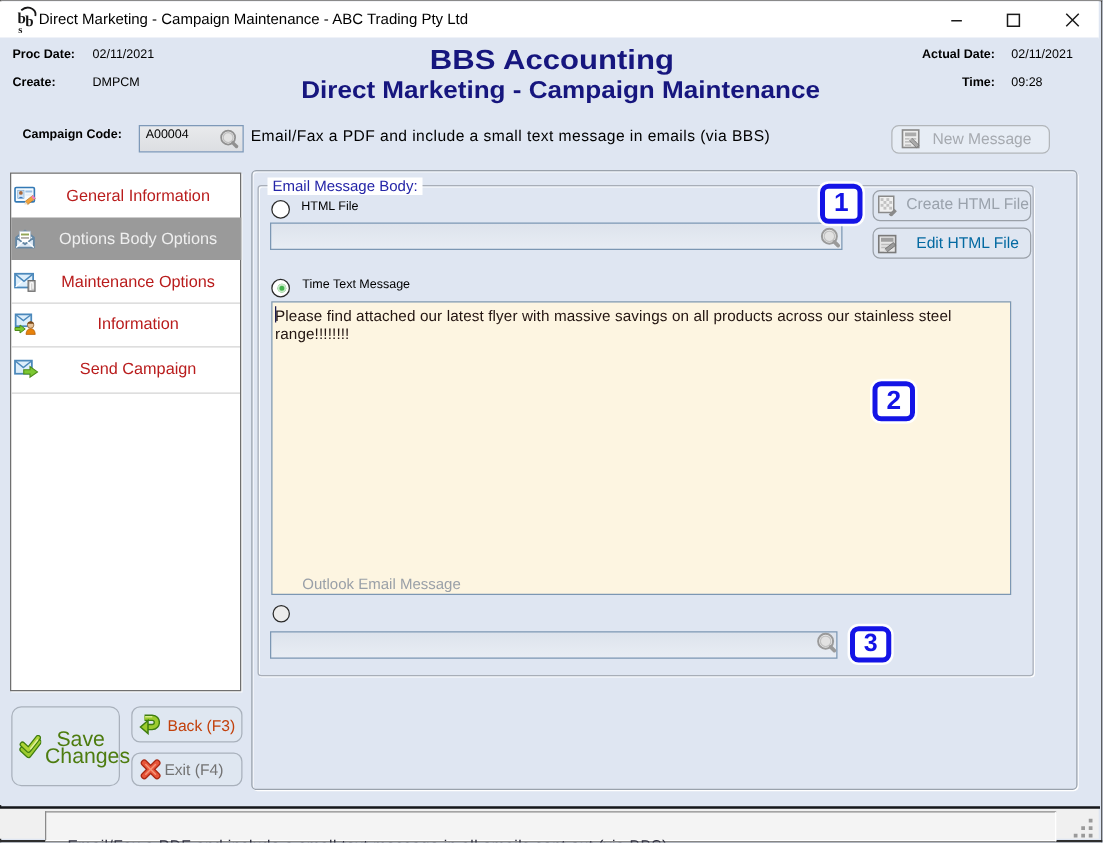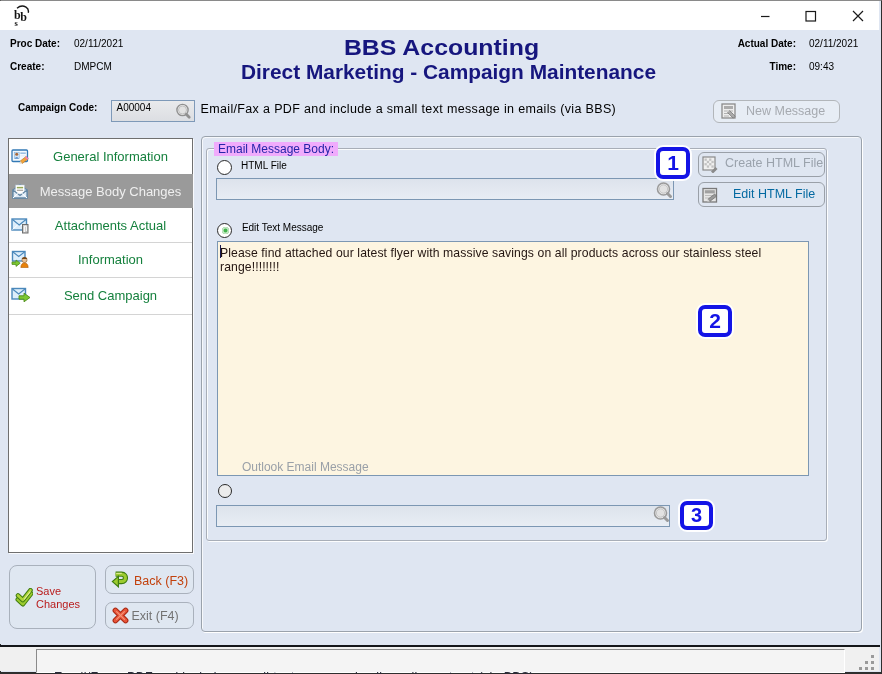--- a/index.html
+++ b/index.html
@@ -16,56 +16,57 @@
   .b { font-weight:bold; }
   .t12 { font-size:10px; color:#000; white-space:nowrap; }
   #statusbar { position:absolute; left:0; top:646px; width:879px; height:25px; background:#f0f0f0; }
   #statusline { position:absolute; left:0; top:644.5px; width:880px; height:2px; background:#14161a; }
   .anno { border:4px solid #1414e6; border-radius:7px; background:#ffffff;
           box-shadow:0 0 0 2px rgba(255,255,255,.95);
           color:#1414e6; font-weight:bold; font-size:21px; text-align:center; line-height:24px; }
   .btn { background:#dfe7f1; border:1px solid #a9b1bc; }
   .mrow { position:absolute; left:9px; width:183px; height:34px; }
   .mrow .txt { position:absolute; left:28px; right:8px; top:50%; transform:translateY(-50%);
-               text-align:center; font-size:13px; color:#15803d; }
+               text-align:center; font-size:13px; color:#b91c1c; }
   .mrow svg { position:absolute; left:2px; top:50%; transform:translateY(-50%); }
   .mdiv { position:absolute; left:9px; width:183px; height:1px; background:#d4d4d4; }
 </style>
 </head>
 <body>
 <div id="win"></div>
 
 <div id="titlebar">
   <svg class="abs" style="left:14px;top:4px" width="18" height="22" viewBox="0 0 18 22">
   <text x="0" y="13.5" font-family="Liberation Serif" font-weight="bold" font-size="12" fill="#141414">b</text>
   <text x="6.2" y="15.5" font-family="Liberation Serif" font-weight="bold" font-size="12" fill="#141414">b</text>
   <text x="0.5" y="21" font-family="Liberation Serif" font-weight="bold" font-size="8.5" fill="#141414">s</text>
   <path d="M3 3.2 Q7.5 -0.6 12 2.2 Q15.2 4.2 14.2 7.8" fill="none" stroke="#161616" stroke-width="1.4"></path>
 </svg>
+  <div id="title-text">Direct Marketing - Campaign Maintenance - ABC Trading Pty Ltd</div>
 
   <svg class="capbtn" style="left:742px" width="45" height="30" viewBox="0 0 45 30">
       <path d="M19 15.5 H27.5" stroke="#1a1a1a" stroke-width="1.2" fill="none"></path>
     </svg>
   <svg class="capbtn" style="left:788px" width="45" height="30" viewBox="0 0 45 30">
       <rect x="18" y="10.5" width="9.5" height="9.5" stroke="#1a1a1a" stroke-width="1.2" fill="none"></rect>
     </svg>
   <svg class="capbtn" style="left:835px" width="45" height="30" viewBox="0 0 45 30">
       <path d="M18 10 L28 20 M28 10 L18 20" stroke="#1a1a1a" stroke-width="1.2" fill="none"></path>
     </svg>
 </div>
 
 <div id="content"></div>
 <div class="abs t12 b" style="left:10px;top:38px">Proc Date:</div>
 <div class="abs t12" style="left:74px;top:38px">02/11/2021</div>
 <div class="abs t12 b" style="left:10px;top:61px">Create:</div>
 <div class="abs t12" style="left:74px;top:61px">DMPCM</div>
 <div class="abs t12 b" style="right:86px;top:38px">Actual Date:</div>
 <div class="abs t12" style="left:809px;top:38px">02/11/2021</div>
 <div class="abs t12 b" style="right:86px;top:61px">Time:</div>
-<div class="abs t12" style="left:809px;top:61px">09:43</div>
+<div class="abs t12" style="left:809px;top:61px">09:28</div>
 <div class="abs b" style="left:0;top:35px;width:883px;text-align:center;font-size:22px;color:#16167e;transform:scaleX(1.13)">BBS Accounting</div>
 <div class="abs b" style="left:7px;top:60.5px;width:883px;text-align:center;font-size:19.5px;color:#16167e;transform:scaleX(1.07)">Direct Marketing - Campaign Maintenance</div>
 
 <div class="abs t12 b" style="left:18px;top:101.5px">Campaign Code:</div>
 <div class="abs" style="left:111px;top:100px;width:84px;height:22px;border:1px solid #7e99b8;background:linear-gradient(#e9eaec,#dcdee2);"></div>
 <div class="abs t12" style="left:116.5px;top:101.5px">A00004</div>
 <div class="abs" style="left:200.5px;top:101.5px;font-size:12.5px;letter-spacing:0.35px;color:#000;white-space:nowrap">Email/Fax a PDF and include a small text message in emails (via BBS)</div>
 
 <div class="abs" style="left:713px;top:100px;width:127px;height:23px;border:1px solid #b2b6ba;border-radius:6px;background:#e7edf5;"></div>
 <div class="abs" style="left:746px;top:103.5px;font-size:12.5px;color:#a6aab0">New Message</div>
@@ -90,31 +91,31 @@
 <div class="abs" style="left:9px;top:173.8px;width:183.5px;height:33.8px;background:#9a9a9a"></div>
 <div class="mrow" style="top:173.8px">
   <svg width="18" height="18" viewBox="0 0 18 18" style="filter:saturate(.55) brightness(1.03)">
     <path d="M2 8 L9 2.5 L16 8 L16 16 L2 16 z" fill="#dcedfb" stroke="#4b88bb" stroke-width="1.3"></path>
     <rect x="4.5" y="3" width="9" height="9" fill="#ffffff" stroke="#9ab8d4" stroke-width=".6"></rect>
     <rect x="5.8" y="4.8" width="6.4" height="1.6" fill="#8aa81e"></rect>
     <rect x="5.8" y="7.6" width="6.4" height="1.5" fill="#b0a8a0"></rect>
     <path d="M2 8 L9 13.5 L16 8 L16 16 L2 16 z" fill="#cfe4f8" stroke="#4b88bb" stroke-width="1.3" stroke-linejoin="round"></path>
     <path d="M2 16 L8 10.5 M16 16 L10 10.5" stroke="#ffffff" stroke-width="1"></path>
   </svg>
-  <div class="txt" style="color:#efefef">Message Body Changes</div>
+  <div class="txt" style="color:#efefef">Options Body Options</div>
 </div>
 <div class="mrow" style="top:207.6px">
   <svg width="19" height="18" viewBox="0 0 19 18">
     <rect x="1" y="3" width="14.5" height="11" fill="#ddeefb" stroke="#4b88bb" stroke-width="1.4"></rect>
     <path d="M1.5 3.5 L8.2 9 L15 3.5" fill="none" stroke="#4b88bb" stroke-width="1.2"></path>
     <path d="M1.5 13.5 L6.5 9 M15 13.5 L10 9" fill="none" stroke="#ffffff" stroke-width="1"></path>
     <rect x="11.5" y="8.5" width="5.5" height="8.5" fill="#c9c9c9" stroke="#6e6e6e" stroke-width="1"></rect>
     <path d="M13.4 16 L13.4 11 a1 1 0 0 1 2 0 L15.4 15" fill="none" stroke="#f8f8f8" stroke-width="1.1"></path>
   </svg>
-  <div class="txt">Attachments Actual</div>
+  <div class="txt">Maintenance Options</div>
 </div>
 <div class="mrow" style="top:242px">
   <svg width="19" height="19" viewBox="0 0 19 19">
     <rect x="1.5" y="2" width="12.5" height="9.5" fill="#ddeefb" stroke="#4b88bb" stroke-width="1.4"></rect>
     <path d="M2 2.5 L7.7 7 L13.5 2.5" fill="none" stroke="#4b88bb" stroke-width="1.1"></path>
     <path d="M1 12.5 l4 0 l0 -2 l4.2 3.2 l-4.2 3.2 l0 -2 l-4 0 z" fill="#7cc832" stroke="#4e8c1a" stroke-width=".8"></path>
     <circle cx="13.5" cy="10.5" r="2.6" fill="#e8c49a" stroke="#8a5a28" stroke-width=".6"></circle>
     <path d="M13.5 7.5 a3 3 0 0 1 2.8 2 l-5.6 0 a3 3 0 0 1 2.8 -2" fill="#7a4818"></path>
     <path d="M9.8 18 q0.3 -4.6 3.7 -4.6 q3.4 0 3.7 4.6 z" fill="#e8820a" stroke="#b05c06" stroke-width=".6"></path>
   </svg>
@@ -128,29 +129,29 @@
   </svg>
   <div class="txt">Send Campaign</div>
 </div>
 <div class="mdiv" style="top:241.7px"></div>
 <div class="mdiv" style="top:277.2px"></div>
 <div class="mdiv" style="top:313.8px"></div>
 
 <div class="abs" style="left:201px;top:136px;width:661px;height:496px;border:1px solid #9aa2ac;border-radius:4px;box-shadow:1px 1px 0 #ffffff, inset 1px 1px 0 rgba(255,255,255,.7);"></div>
 
 <div class="abs" style="left:206px;top:148px;width:621px;height:393px;border:1px solid #a8aeb8;border-radius:3px;box-shadow:1px 1px 0 rgba(255,255,255,.9), inset 1px 1px 0 rgba(255,255,255,.85);"></div>
-<div class="abs" style="left:214px;top:142px;padding:0 4px;background:#f0abfc;font-size:12px;color:#2525a8">Email Message Body:</div>
+<div class="abs" style="left:214px;top:142px;padding:0 4px;background:#ffffff;font-size:12px;color:#2525a8">Email Message Body:</div>
 
 <div class="abs" style="left:217px;top:160px;width:15px;height:15px;border:1.45px solid #2a2a2a;border-radius:50%;background:#fff"></div>
 <div class="abs t12" style="left:241px;top:160.4px">HTML File</div>
 <div class="abs" style="left:215.5px;top:178px;width:458px;height:21.5px;border:1px solid #7c97b3;background:linear-gradient(#dde3ec,#e8edf4);"></div>
 
 <div class="abs" style="left:217px;top:222.5px;width:15px;height:15px;border:1.45px solid #2a2a2a;border-radius:50%;background:#fff"></div>
 <div class="abs" style="left:221.5px;top:226.5px;width:7px;height:7px;border-radius:50%;background:#44b54e;box-shadow:0 0 0 1.5px #c8e8c8 inset"></div>
-<div class="abs t12" style="left:241.9px;top:222.2px">Edit Text Message</div>
+<div class="abs t12" style="left:241.9px;top:222.2px">Time Text Message</div>
 
 <div class="abs" style="left:216.5px;top:241px;width:592.5px;height:235px;border:1px solid #7c97b3;background:#fdf5e1;"></div>
 <div class="abs" style="left:220px;top:245.7px;font-size:12.2px;letter-spacing:0.1px;line-height:14px;color:#231511;white-space:nowrap">Please find attached our latest flyer with massive savings on all products across our stainless steel</div>
 <div class="abs" style="left:220px;top:260.4px;font-size:12.2px;letter-spacing:0.1px;line-height:14px;color:#231511;white-space:nowrap">range!!!!!!!!</div>
 <div class="abs" style="left:220px;top:244.6px;width:1.2px;height:13.6px;background:#1a1a50"></div>
 
 <div class="abs" style="left:217.5px;top:484px;width:14px;height:14px;border:1.45px solid #2a2a2a;border-radius:50%;background:#ececec"></div>
 <div class="abs" style="left:241.9px;top:460px;font-size:12px;color:#9aa0a8">Outlook Email Message</div>
 <div class="abs" style="left:216px;top:505px;width:454px;height:21.5px;border:1px solid #7c97b3;background:linear-gradient(#dde3ec,#e8edf4);"></div>
 
@@ -229,21 +230,21 @@
   <polygon points="7.4,6.4 1.4,11.6 7.4,16.8" fill="#9ccb2f" stroke="#3f7d10" stroke-width="1.2"></polygon>
 </svg>
 
 <svg class="abs" style="left:112px;top:606.5px;z-index:5" width="17" height="17" viewBox="0 0 17 17">
   <path d="M3.4 3.4 L13.6 13.6 M13.6 3.4 L3.4 13.6" stroke="#a82812" stroke-width="5.6" stroke-linecap="round"></path>
   <path d="M3.4 3.4 L13.6 13.6 M13.6 3.4 L3.4 13.6" stroke="#e8553a" stroke-width="3.6" stroke-linecap="round"></path>
   <path d="M4.6 4.6 L12.4 12.4 M12.4 4.6 L4.6 12.4" stroke="#f49578" stroke-width="1.2" stroke-linecap="round"></path>
 </svg>
 
 <div class="abs btn" style="left:9px;top:565px;width:87px;height:64px;border-radius:8px;"></div>
-<div class="abs" style="left:36px;top:584.5px;width:57px;font-size:11px;color:#b91c1c;line-height:13.7px;">Save Changes</div>
+<div class="abs" style="left:36px;top:584.5px;width:57px;font-size:17px;color:#4d7c0f;text-align:center;line-height:13.7px;">Save Changes</div>
 <div class="abs btn" style="left:105px;top:565px;width:89px;height:29px;border-radius:7px;"></div>
 <div class="abs" style="left:134px;top:574px;font-size:12.5px;color:#c2410c">Back (F3)</div>
 <div class="abs btn" style="left:105px;top:602px;width:89px;height:27px;border-radius:7px;"></div>
 <div class="abs" style="left:131.5px;top:609px;font-size:12.5px;color:#737373">Exit (F4)</div>
 
 <div id="statusbar"></div>
 <div id="statusline"></div>
 <div class="abs" style="left:36px;top:649px;width:809px;height:24px;background:#f4f4f4;border:1px solid #fff;border-top-color:#8a8a8a;border-left-color:#8a8a8a;"></div>
 <div class="abs" style="left:54px;top:669.5px;font-size:12.5px;letter-spacing:0.3px;color:#2a2a3a;white-space:nowrap;overflow:hidden;width:800px">Email/Fax a PDF and include a small text message in all emails sent out (via BBS)</div>
 <svg class="abs" style="left:858px;top:654px" width="20" height="19" viewBox="0 0 20 19">

